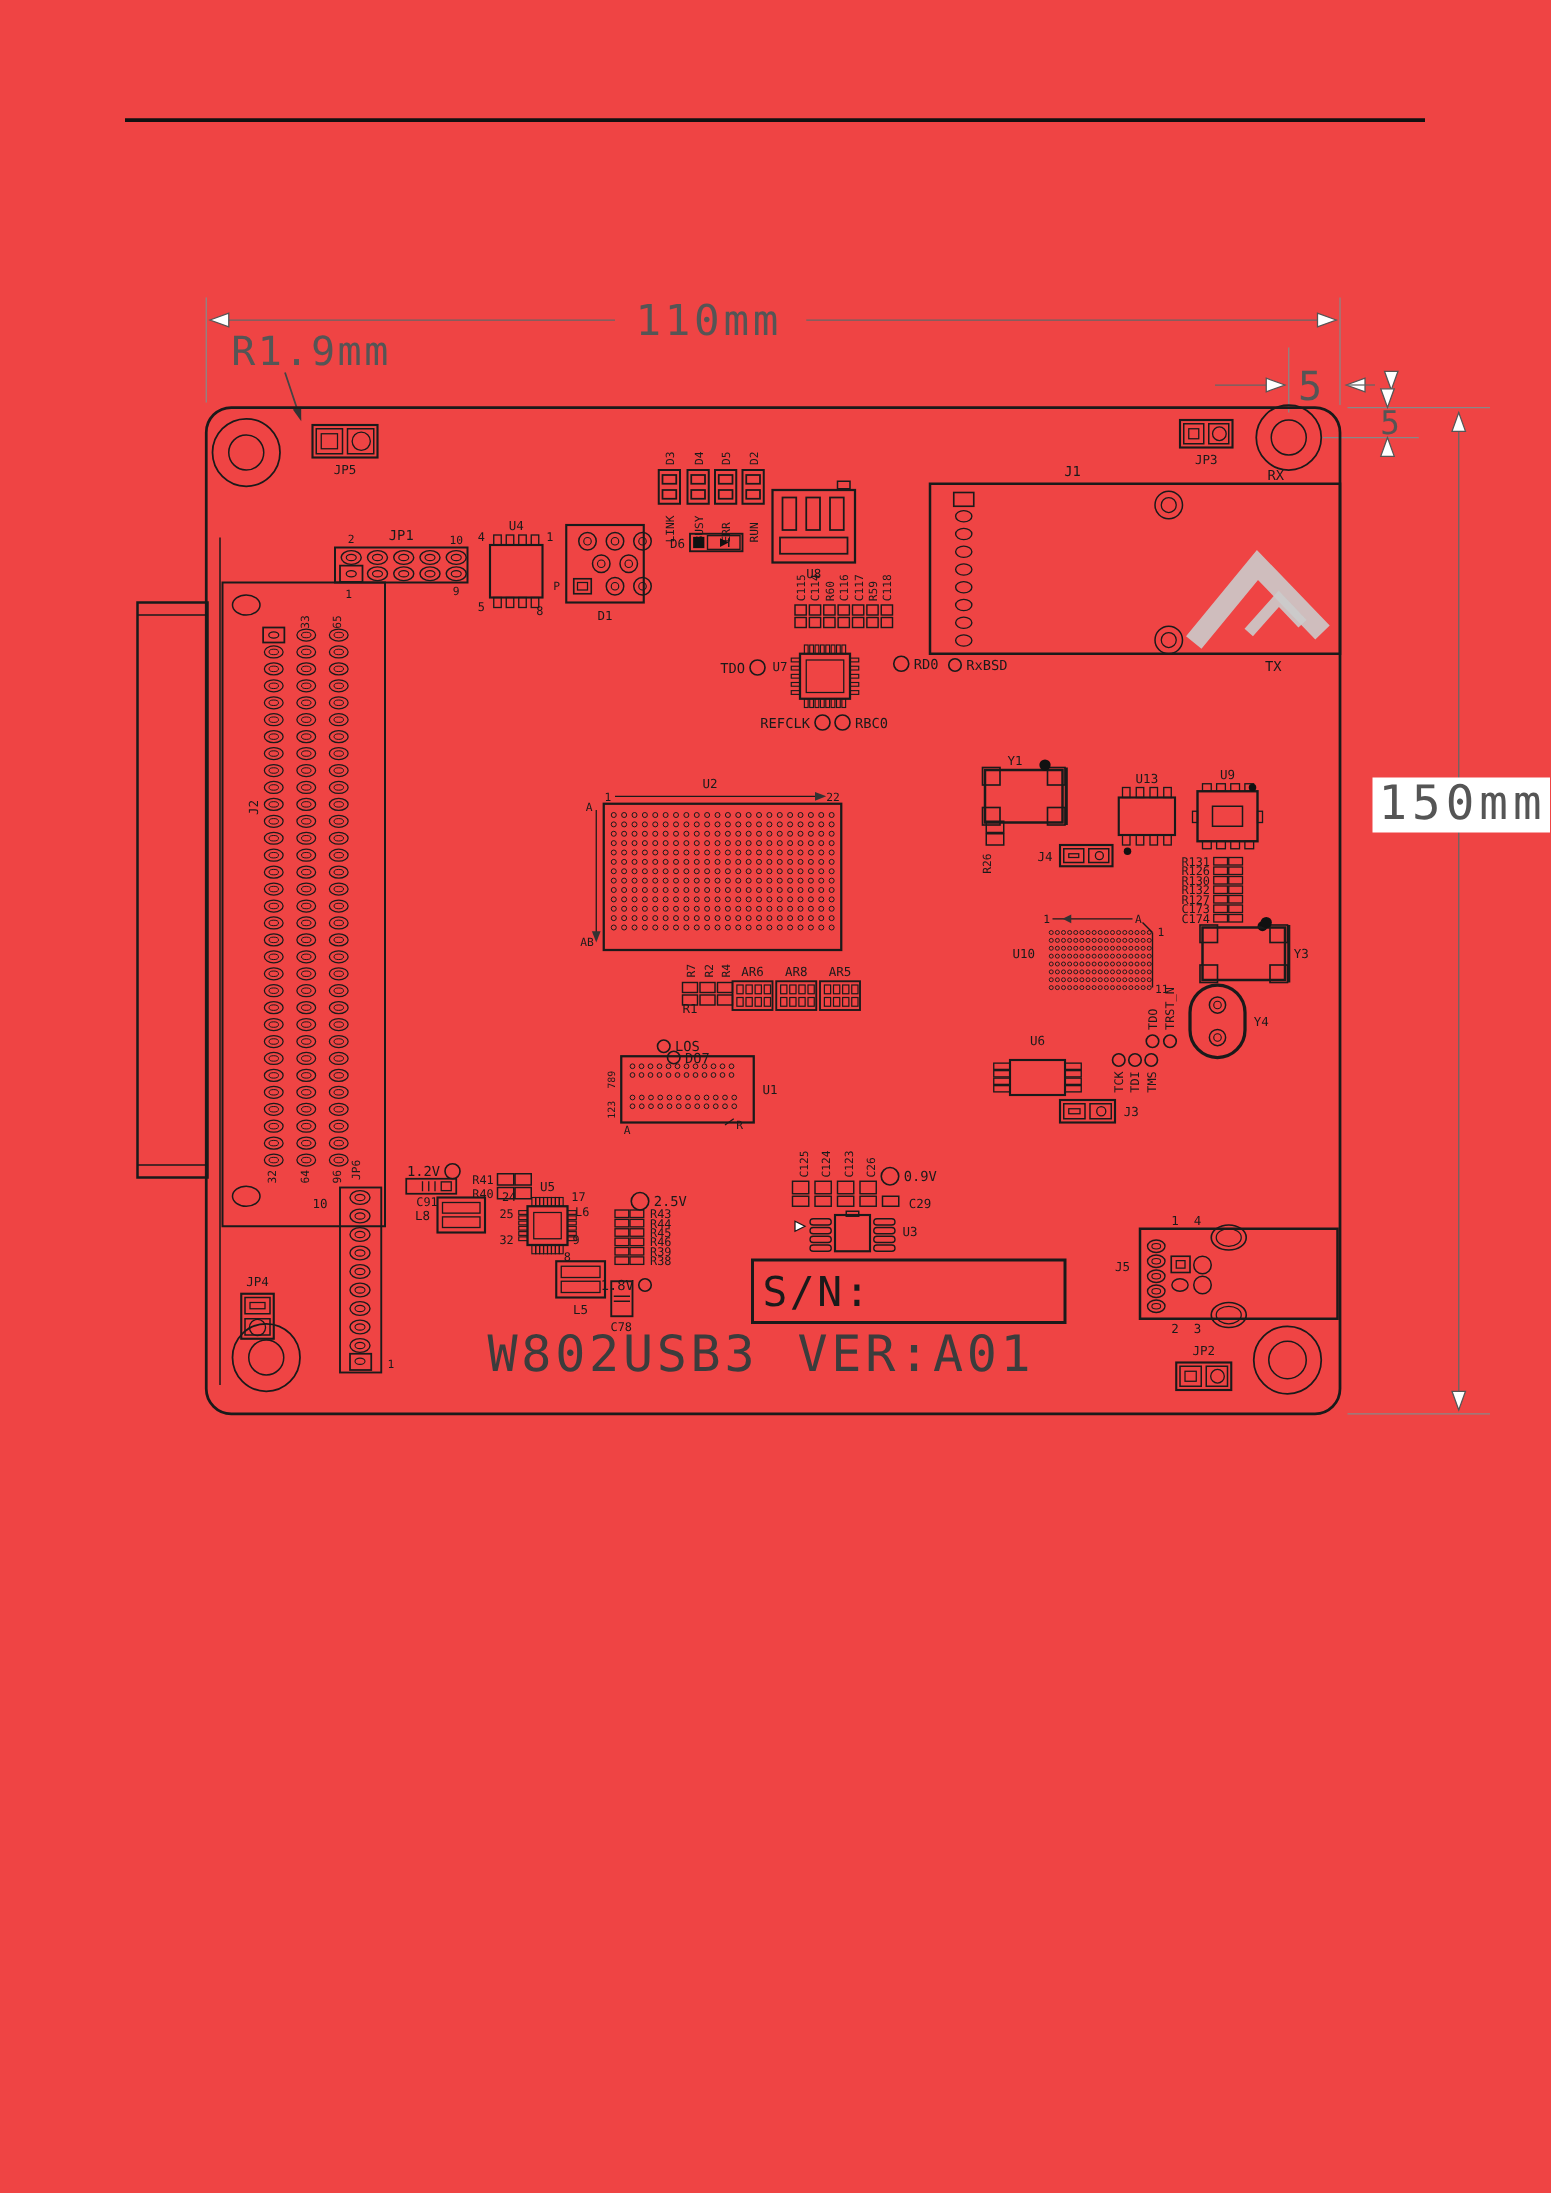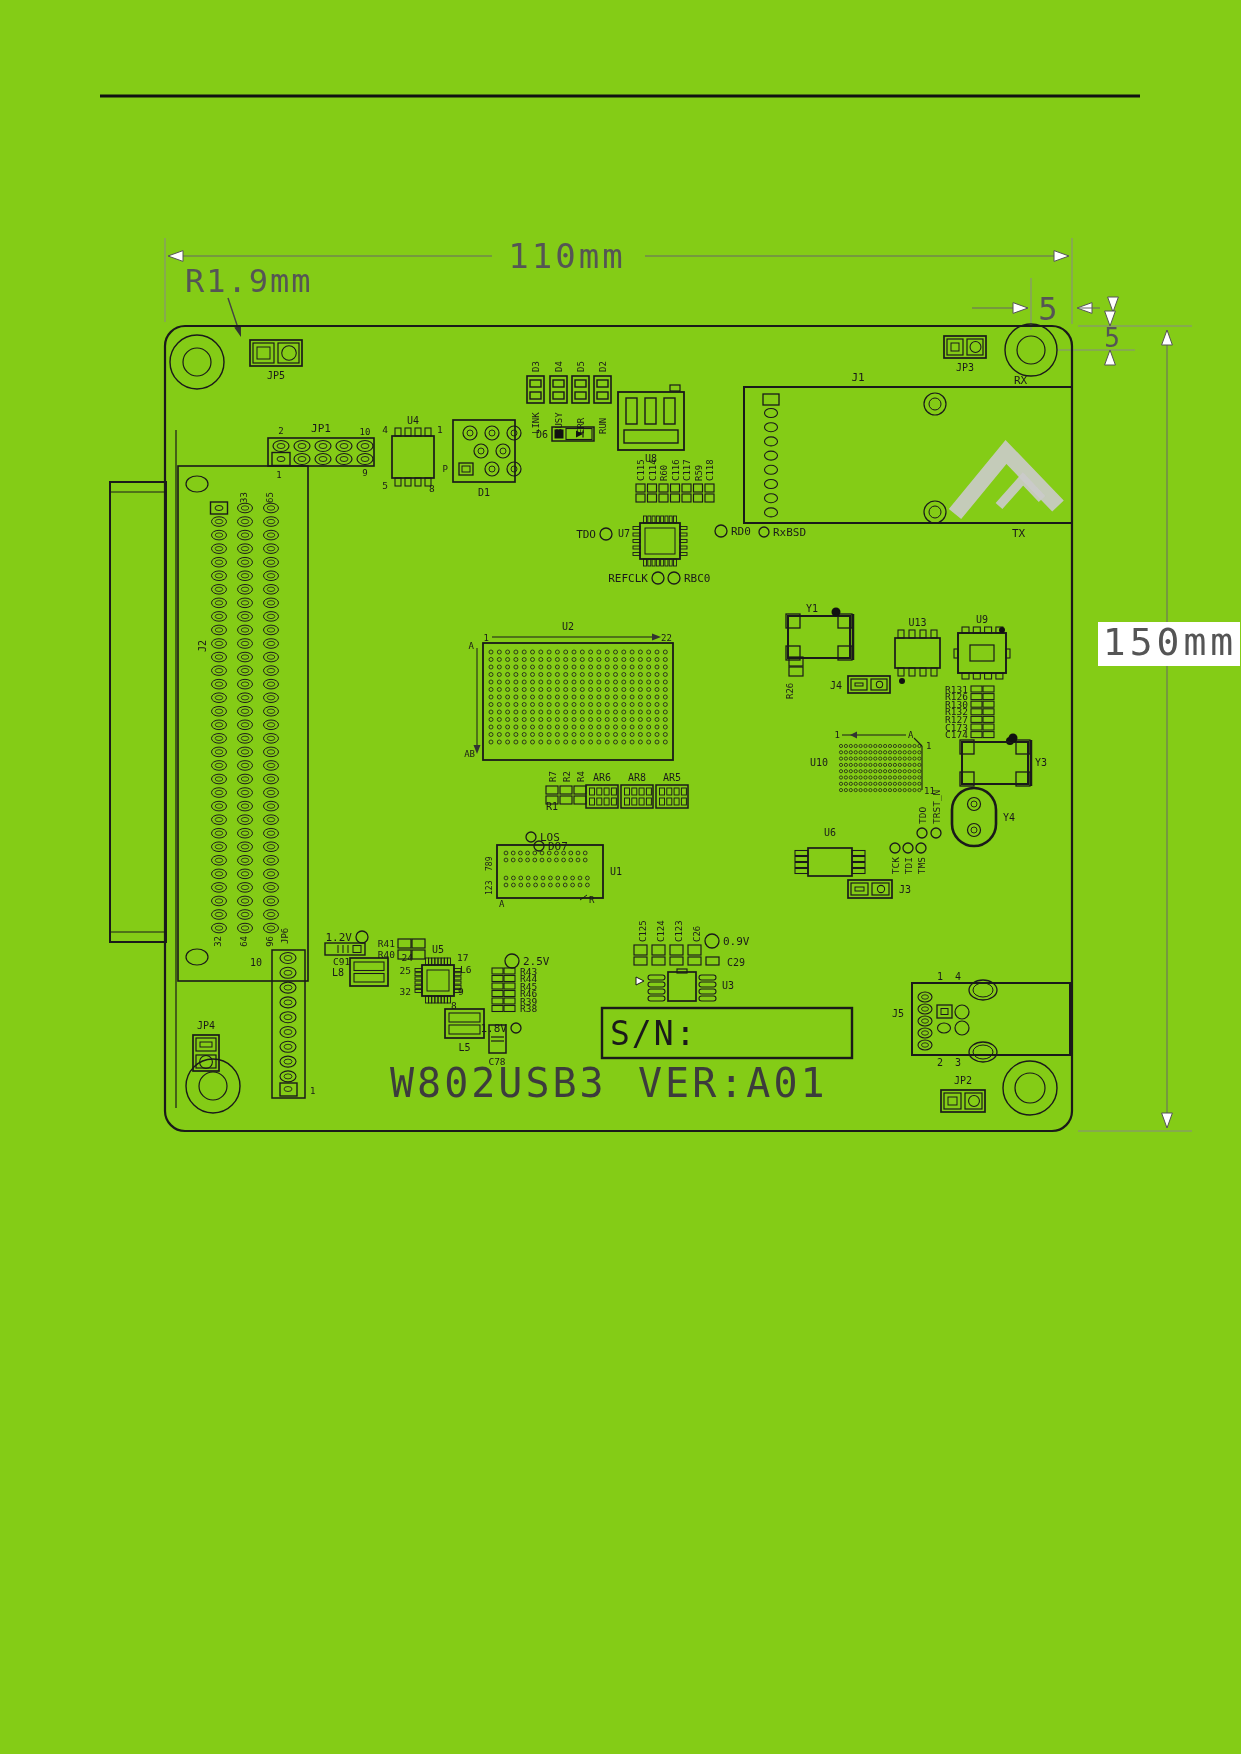--- a/index.html
+++ b/index.html
@@ -1,16 +1,16 @@
 <!DOCTYPE html>
 <html><head>
 <meta charset="utf-8">
 <style>
   html,body{margin:0;padding:0;background:#fff;}
-  .page{width:1241px;height:1754px;background:#84cc16;position:relative;overflow:hidden;}
+  .page{width:1241px;height:1754px;background:#ef4444;position:relative;overflow:hidden;}
   svg{display:block;}
   svg text{font-family:"DejaVu Sans Mono","Liberation Mono",monospace;}
 </style>
 </head>
 <body>
 
 <div class="page">
   <svg id="diagram" width="1241" height="1754" viewBox="0 0 1241 1754">
       <g>
         <line x1="100" y1="96" x2="1140" y2="96" stroke="#111" stroke-width="3"></line>

